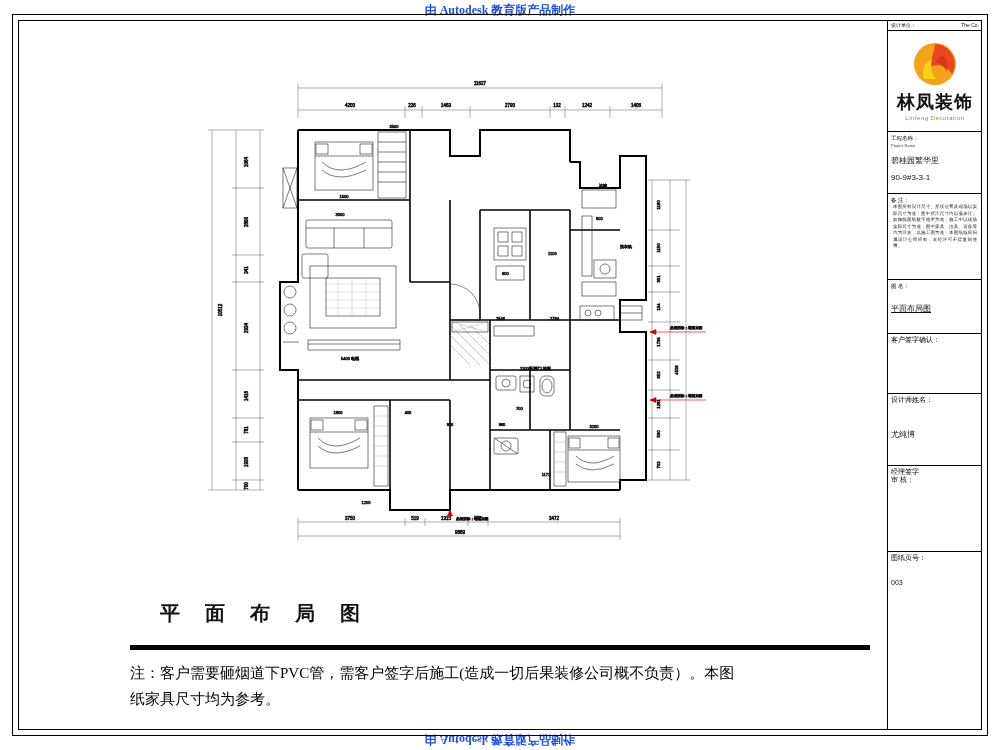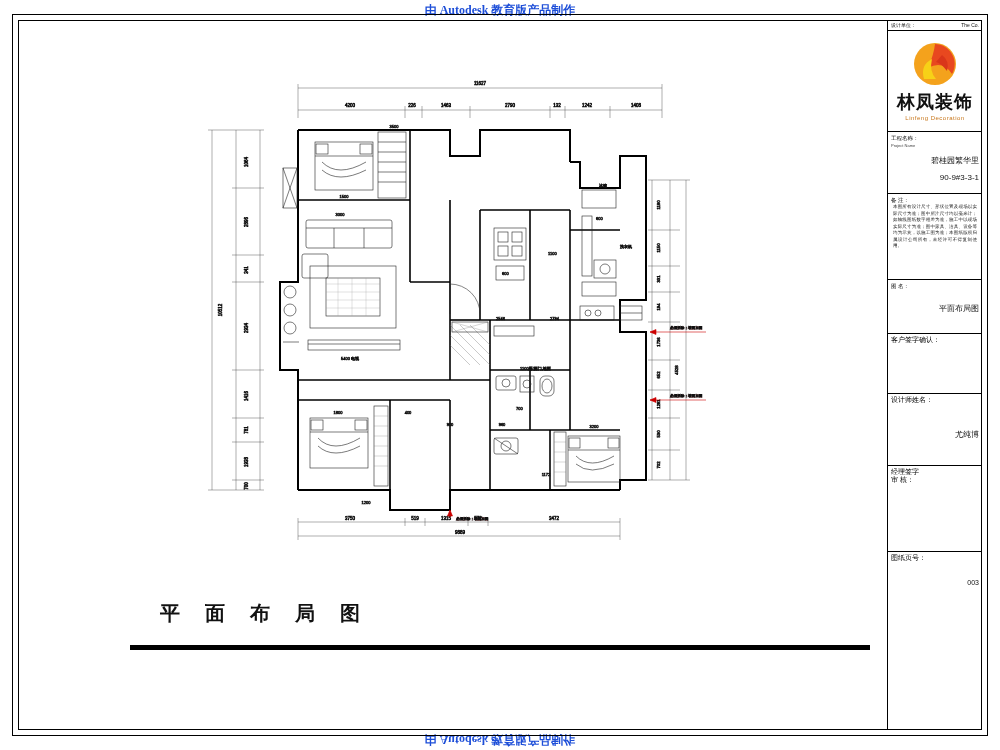--- a/index.html
+++ b/index.html
@@ -16,21 +16,21 @@
   .wm-bottom{bottom:2px;left:0;width:1000px;text-align:center;font-size:12px;transform:scaleY(-1);}
 
   
   .frame{position:absolute;left:12px;top:14px;right:12px;bottom:14px;border:1px solid #000;}
   .inner-frame{position:absolute;left:18px;top:20px;right:18px;bottom:20px;border:1px solid #000;}
 
   
   .titleblock{position:absolute;right:18px;top:20px;width:95px;bottom:20px;border-left:1px solid #000;box-sizing:border-box;}
   .tb-row{border-bottom:1px solid #000;box-sizing:border-box;position:relative;padding:2px 3px;}
   .tb-label{font-size:5.5px;line-height:8px;color:#000;}
-  .tb-value{font-size:8px;text-align:right;margin-top:4px;line-height:13px;}
+  .tb-value{font-size:8px;text-align:left;margin-top:4px;line-height:13px;}
   .tb-sub{font-size:4.5px;line-height:6.5px;text-align:justify;color:#222;padding:0 2px;}
   .tb-head{display:flex;justify-content:space-between;font-size:5px;padding:2px 3px;border-bottom:1px solid #000;}
 
   .logo-wrap{height:100px;display:flex;flex-direction:column;align-items:center;justify-content:center;border-bottom:1px solid #000;}
   .logo-mark{width:46px;height:46px;position:relative;}
   .logo-name{font-size:18px;font-weight:bold;letter-spacing:1px;margin-top:3px;color:#111;}
   .logo-sub{font-size:6px;letter-spacing:.5px;color:#c8761a;margin-top:1px;}
 
   
   .plan{position:absolute;left:150px;top:70px;width:560px;height:480px;}
@@ -363,20 +363,24 @@
       <text x="520" y="259" font-size="3.6" fill="#c00">必须拆除；墙面加固</text>
       <text x="520" y="327" font-size="3.6" fill="#c00">必须拆除；墙面加固</text>
       <text x="306" y="450" font-size="3.6" fill="#c00">必须拆除；墙面加固</text>
 
     </g>
   </svg>
   </div>
 
   <div class="plan-title">平 面 布 局 图</div>
   <div class="rule"></div>
+  <div class="note">
+    <div>注：客户需要砸烟道下PVC管，需客户签字后施工(造成一切后果装修公司概不负责）。本图</div>
+    <div>纸家具尺寸均为参考。</div>
+  </div>
 
   <div class="titleblock">
 
     <div class="tb-head">
       <span>设计单位：</span>
       <span>The   Co.</span>
     </div>
 
     <div class="logo-wrap">
       <div class="logo-mark">
@@ -398,21 +402,21 @@
       <div class="tb-value">90-9#3-3-1</div>
     </div>
 
     <div class="tb-row" style="height:86px;">
       <div class="tb-label">备   注：</div>
       <div class="tb-sub">本图所有设计尺寸、形状位置及现场以实际尺寸为准；图中所注尺寸均以毫米计；如轴线图纸数字相差为准，施工中以现场实际尺寸为准；图中家具、洁具、设备等均为示意，以施工图为准；本图纸版权归属设计公司所有，未经许可不得复制使用。</div>
     </div>
 
     <div class="tb-row" style="height:54px;">
       <div class="tb-label">图   名：</div>
-      <div class="tb-value" style="margin-top:12px;">平面布局图</div>
+      <div class="tb-value" style="margin-top:12px;text-decoration:underline;">平面布局图</div>
     </div>
 
     <div class="tb-row" style="height:60px;">
       <div class="tb-label" style="font-size:7px;">客户签字确认：</div>
     </div>
 
     <div class="tb-row" style="height:72px;">
       <div class="tb-label" style="font-size:7px;">设计师姓名：</div>
       <div class="tb-value" style="margin-top:24px;">尤纯博</div>
     </div>

